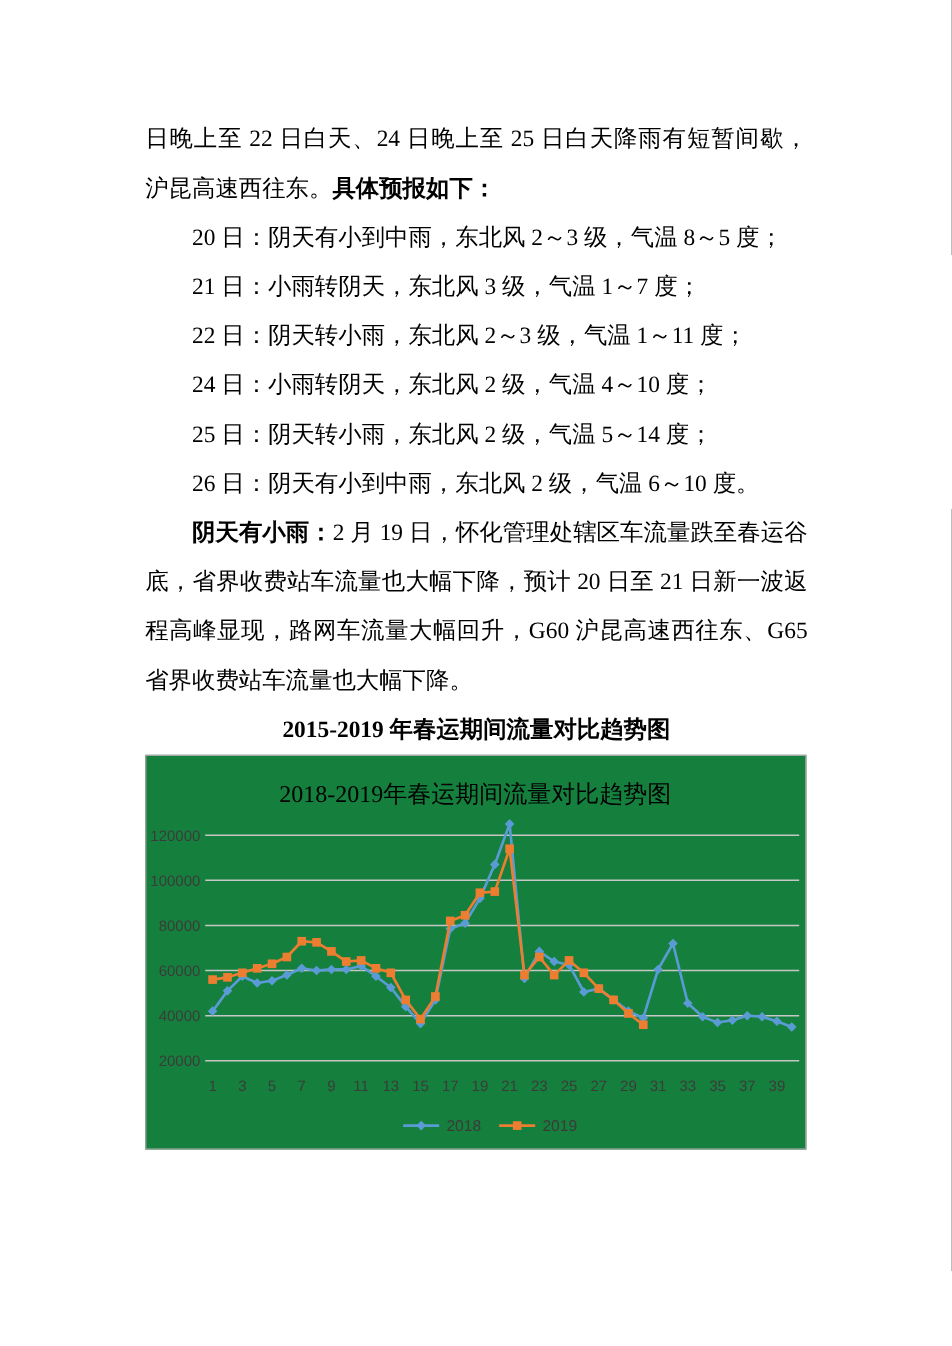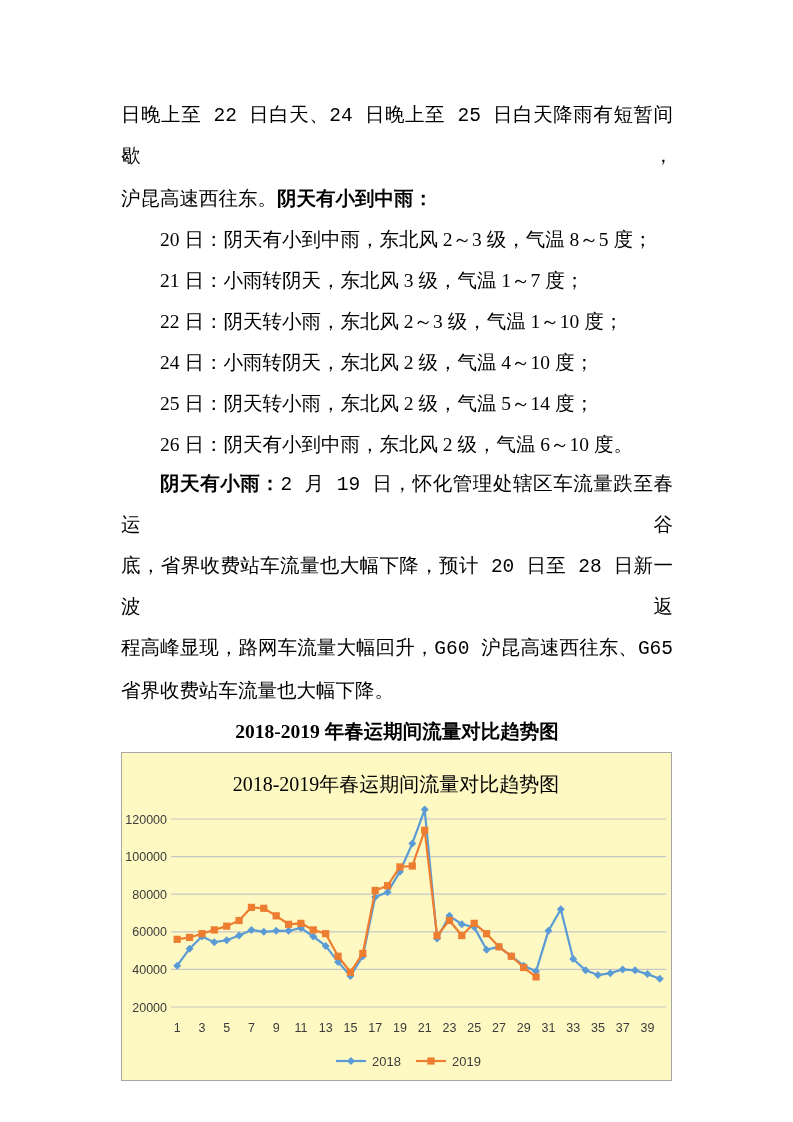--- a/index.html
+++ b/index.html
@@ -20,62 +20,61 @@
   .line{
     font-size:19.5px;
     line-height:41px;
     white-space:nowrap;
   }
   .justify-full{
     white-space:normal;
     text-align:justify;
     text-align-last:justify;
     text-justify:inter-character;
-    font-family:Liberation Mono, monospace;
   }
   .indent{ text-indent:39px; }
   .b{ font-weight:bold; }
   .chart-caption{
     font-size:19.5px;
     line-height:41px;
     font-weight:bold;
     text-align:center;
   }
   .chart-frame{
     width:549px;height:327px;
     border:1.5px solid #a6a6a6;
-    background:#fef9c3;
+    background:#15803d;
     box-sizing:content-box;
   }
   .chart-frame svg{display:block;}
 </style>
 </head>
 <body>
 
 <div class="page">
   <div class="doc-body">
 
     <div class="line justify-full">日晚上至 22 日白天、24 日晚上至 25 日白天降雨有短暂间歇，</div>
 
-    <div class="line"><span>沪昆高速西往东。</span><span class="b">阴天有小到中雨：</span></div>
+    <div class="line"><span>沪昆高速西往东。</span><span class="b">具体预报如下：</span></div>
 
     <div class="line indent">20 日：阴天有小到中雨，东北风 2～3 级，气温 8～5 度；</div>
     <div class="line indent">21 日：小雨转阴天，东北风 3 级，气温 1～7 度；</div>
-    <div class="line indent">22 日：阴天转小雨，东北风 2～3 级，气温 1～10 度；</div>
+    <div class="line indent">22 日：阴天转小雨，东北风 2～3 级，气温 1～11 度；</div>
     <div class="line indent">24 日：小雨转阴天，东北风 2 级，气温 4～10 度；</div>
     <div class="line indent">25 日：阴天转小雨，东北风 2 级，气温 5～14 度；</div>
     <div class="line indent">26 日：阴天有小到中雨，东北风 2 级，气温 6～10 度。</div>
 
     <div class="line justify-full indent"><span class="b">阴天有小雨：</span><span>2 月 19 日，怀化管理处辖区车流量跌至春运谷</span></div>
 
-    <div class="line justify-full">底，省界收费站车流量也大幅下降，预计 20 日至 28 日新一波返</div>
+    <div class="line justify-full">底，省界收费站车流量也大幅下降，预计 20 日至 21 日新一波返</div>
     <div class="line justify-full">程高峰显现，路网车流量大幅回升，G60 沪昆高速西往东、G65</div>
     <div class="line">省界收费站车流量也大幅下降。</div>
 
-    <div class="chart-caption">2018-2019 年春运期间流量对比趋势图</div>
+    <div class="chart-caption">2015-2019 年春运期间流量对比趋势图</div>
 
     <div class="chart-frame">
       <svg id="chart-svg" width="549" height="327" viewBox="0 0 549 327">
           <text x="274" y="38" text-anchor="middle" font-size="20" font-family="&quot;Liberation Serif&quot;,&quot;DejaVu Serif&quot;,serif" fill="#000">2018-2019年春运期间流量对比趋势图</text>
           <g>
             <line x1="49" y1="254" x2="544" y2="254" stroke="#c6c6c6" stroke-width="1.2"></line>
             <line x1="49" y1="216.4" x2="544" y2="216.4" stroke="#c6c6c6" stroke-width="1.2"></line>
             <line x1="49" y1="178.8" x2="544" y2="178.8" stroke="#c6c6c6" stroke-width="1.2"></line>
             <line x1="49" y1="141.2" x2="544" y2="141.2" stroke="#c6c6c6" stroke-width="1.2"></line>
             <line x1="49" y1="103.6" x2="544" y2="103.6" stroke="#c6c6c6" stroke-width="1.2"></line>

